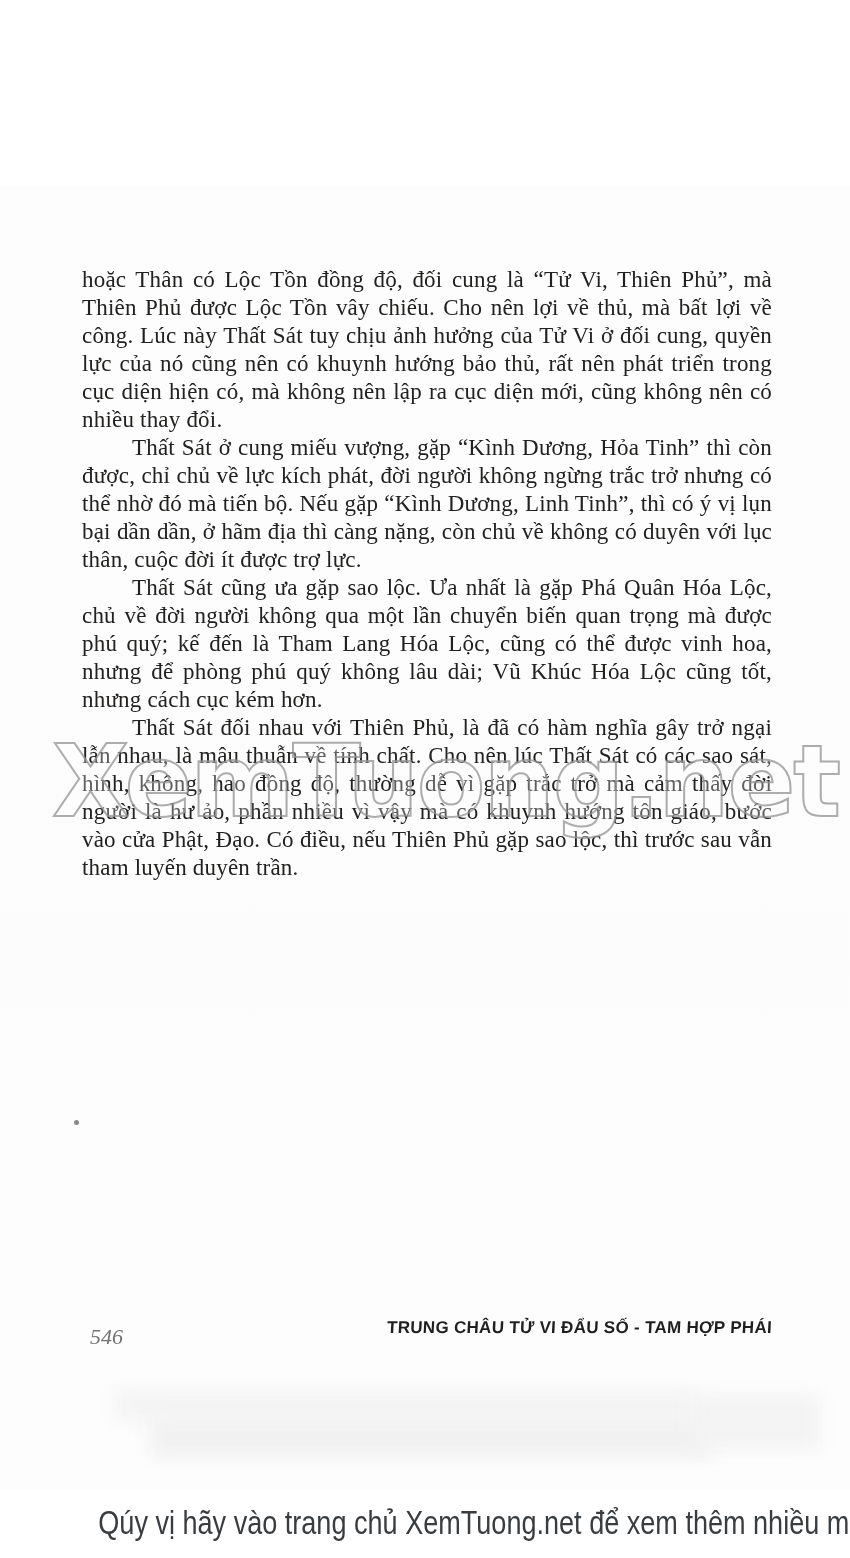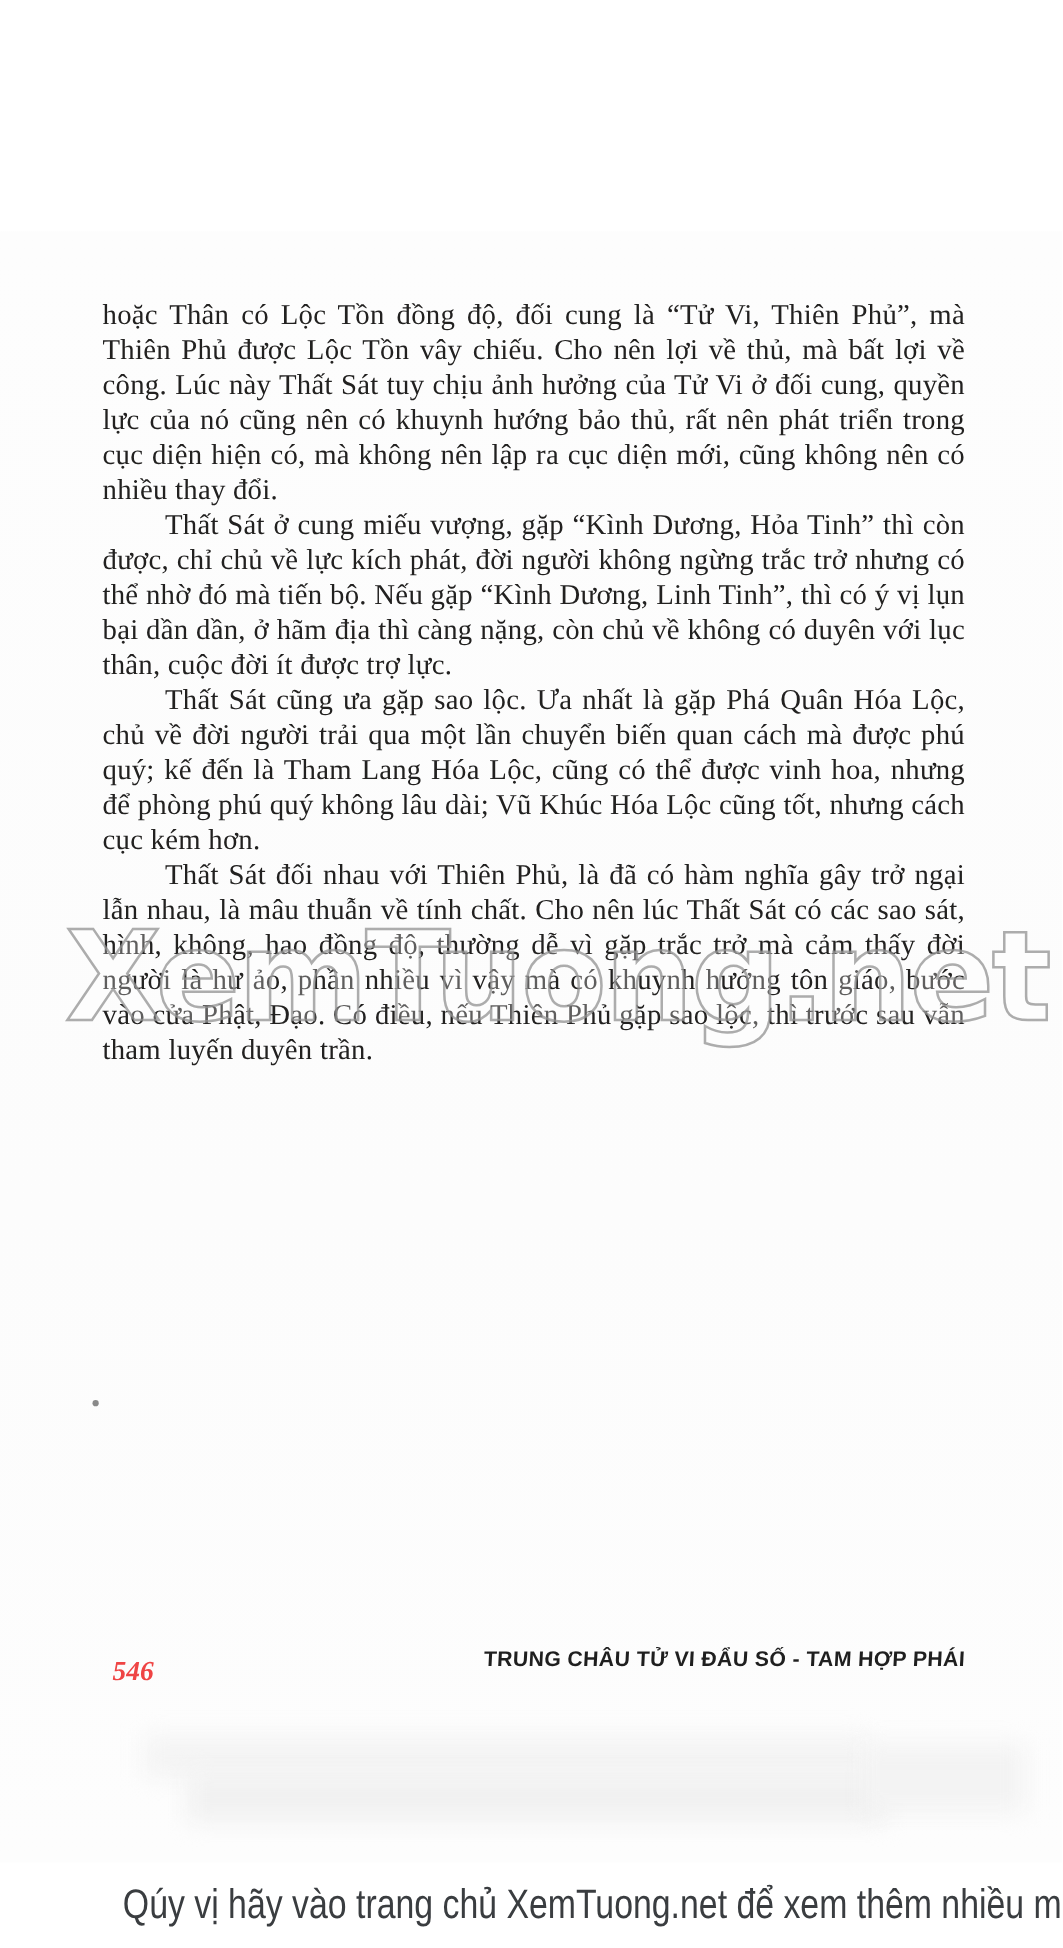--- a/index.html
+++ b/index.html
@@ -14,41 +14,41 @@
     position:absolute;left:0;top:185px;width:850px;height:1305px;
     background:linear-gradient(180deg,#fdfdfd 0%,#fcfcfc 60%,#fdfdfd 100%);
   }
   .body-text{
     position:absolute;left:82px;top:238px;width:690px;
     font-size:23px;line-height:28px;color:#222120;
     text-align:justify;
     letter-spacing:0.2px;
   }
   .para{margin:0;text-indent:50px;}
-  .para.no-indent{text-indent:0;}
+  .para.no-indent{text-indent:0;margin-top:28px;}
   .watermark{
     position:absolute;left:52px;top:712px;width:760px;height:150px;
     font-family:"DejaVu Sans", sans-serif;
     font-weight:bold;
     font-size:100px;line-height:140px;
     letter-spacing:-2px;
     color:rgba(255,255,255,0.28);
     -webkit-text-stroke:2px rgba(145,145,145,0.75);
     white-space:nowrap;
     z-index:5;
     text-align:right;
   }
   .footer{
     position:absolute;left:82px;top:1318px;width:690px;height:34px;
     z-index:2;
   }
   .pagenum{
     position:absolute;left:8px;top:6px;
-    font-style:italic;font-weight:bold;
-    font-size:22px;color:#ef4444;
+    font-style:italic;font-weight:normal;
+    font-size:22px;color:#737373;
     font-family:"Liberation Serif", serif;
   }
   .booktitle{
     position:absolute;right:0;top:0;
     font-family:"Liberation Sans", sans-serif;
     font-weight:bold;
     font-size:17px;color:#1f1f1f;
     letter-spacing:0.3px;
     transform:skewX(-3deg);
   }
@@ -78,21 +78,21 @@
 </head>
 <body>
 
 <div class="page">
 
   <div class="scan-tone"></div>
 
   <div class="body-text">
     <p class="para no-indent">hoặc Thân có Lộc Tồn đồng độ, đối cung là “Tử Vi, Thiên Phủ”, mà Thiên Phủ được Lộc Tồn vây chiếu. Cho nên lợi về thủ, mà bất lợi về công. Lúc này Thất Sát tuy chịu ảnh hưởng của Tử Vi ở đối cung, quyền lực của nó cũng nên có khuynh hướng bảo thủ, rất nên phát triển trong cục diện hiện có, mà không nên lập ra cục diện mới, cũng không nên có nhiều thay đổi.</p>
     <p class="para">Thất Sát ở cung miếu vượng, gặp “Kình Dương, Hỏa Tinh” thì còn được, chỉ chủ về lực kích phát, đời người không ngừng trắc trở nhưng có thể nhờ đó mà tiến bộ. Nếu gặp “Kình Dương, Linh Tinh”, thì có ý vị lụn bại dần dần, ở hãm địa thì càng nặng, còn chủ về không có duyên với lục thân, cuộc đời ít được trợ lực.</p>
-    <p class="para">Thất Sát cũng ưa gặp sao lộc. Ưa nhất là gặp Phá Quân Hóa Lộc, chủ về đời người trải qua một lần chuyển biến quan cách mà được phú quý; kế đến là Tham Lang Hóa Lộc, cũng có thể được vinh hoa, nhưng để phòng phú quý không lâu dài; Vũ Khúc Hóa Lộc cũng tốt, nhưng cách cục kém hơn.</p>
+    <p class="para">Thất Sát cũng ưa gặp sao lộc. Ưa nhất là gặp Phá Quân Hóa Lộc, chủ về đời người không qua một lần chuyển biến quan trọng mà được phú quý; kế đến là Tham Lang Hóa Lộc, cũng có thể được vinh hoa, nhưng để phòng phú quý không lâu dài; Vũ Khúc Hóa Lộc cũng tốt, nhưng cách cục kém hơn.</p>
     <p class="para">Thất Sát đối nhau với Thiên Phủ, là đã có hàm nghĩa gây trở ngại lẫn nhau, là mâu thuẫn về tính chất. Cho nên lúc Thất Sát có các sao sát, hình, không, hao đồng độ, thường dễ vì gặp trắc trở mà cảm thấy đời người là hư ảo, phần nhiều vì vậy mà có khuynh hướng tôn giáo, bước vào cửa Phật, Đạo. Có điều, nếu Thiên Phủ gặp sao lộc, thì trước sau vẫn tham luyến duyên trần.</p>
   </div>
 
   <div class="watermark">XemTuong.net</div>
 
   <div class="margin-dot"></div>
 
   <div class="artifact a1"></div>
   <div class="artifact a2"></div>
   <div class="artifact a3"></div>

